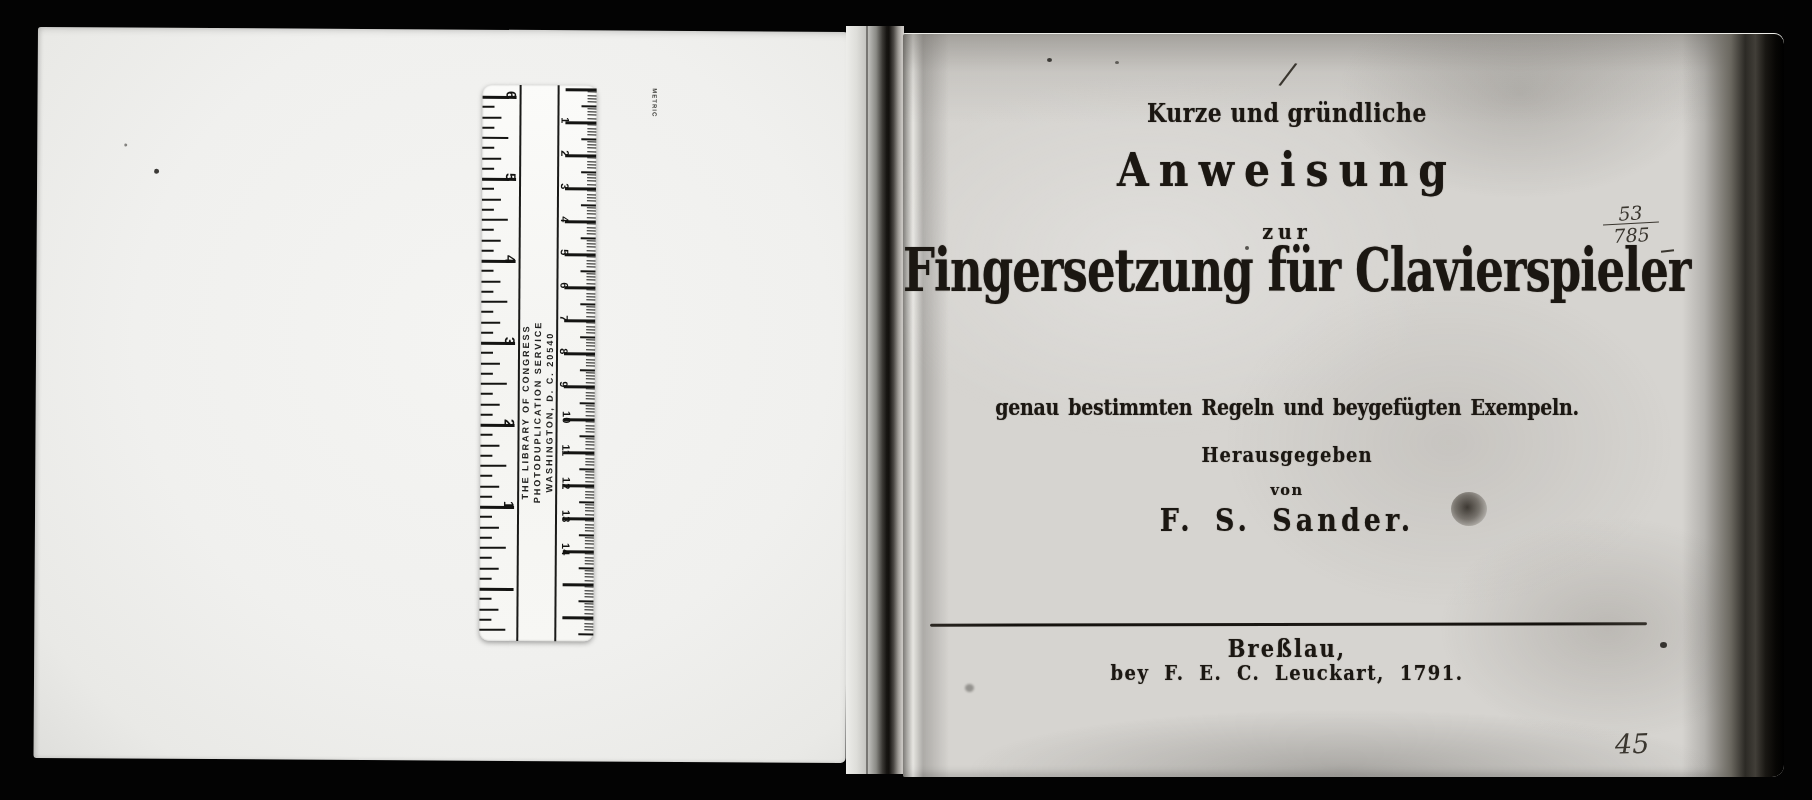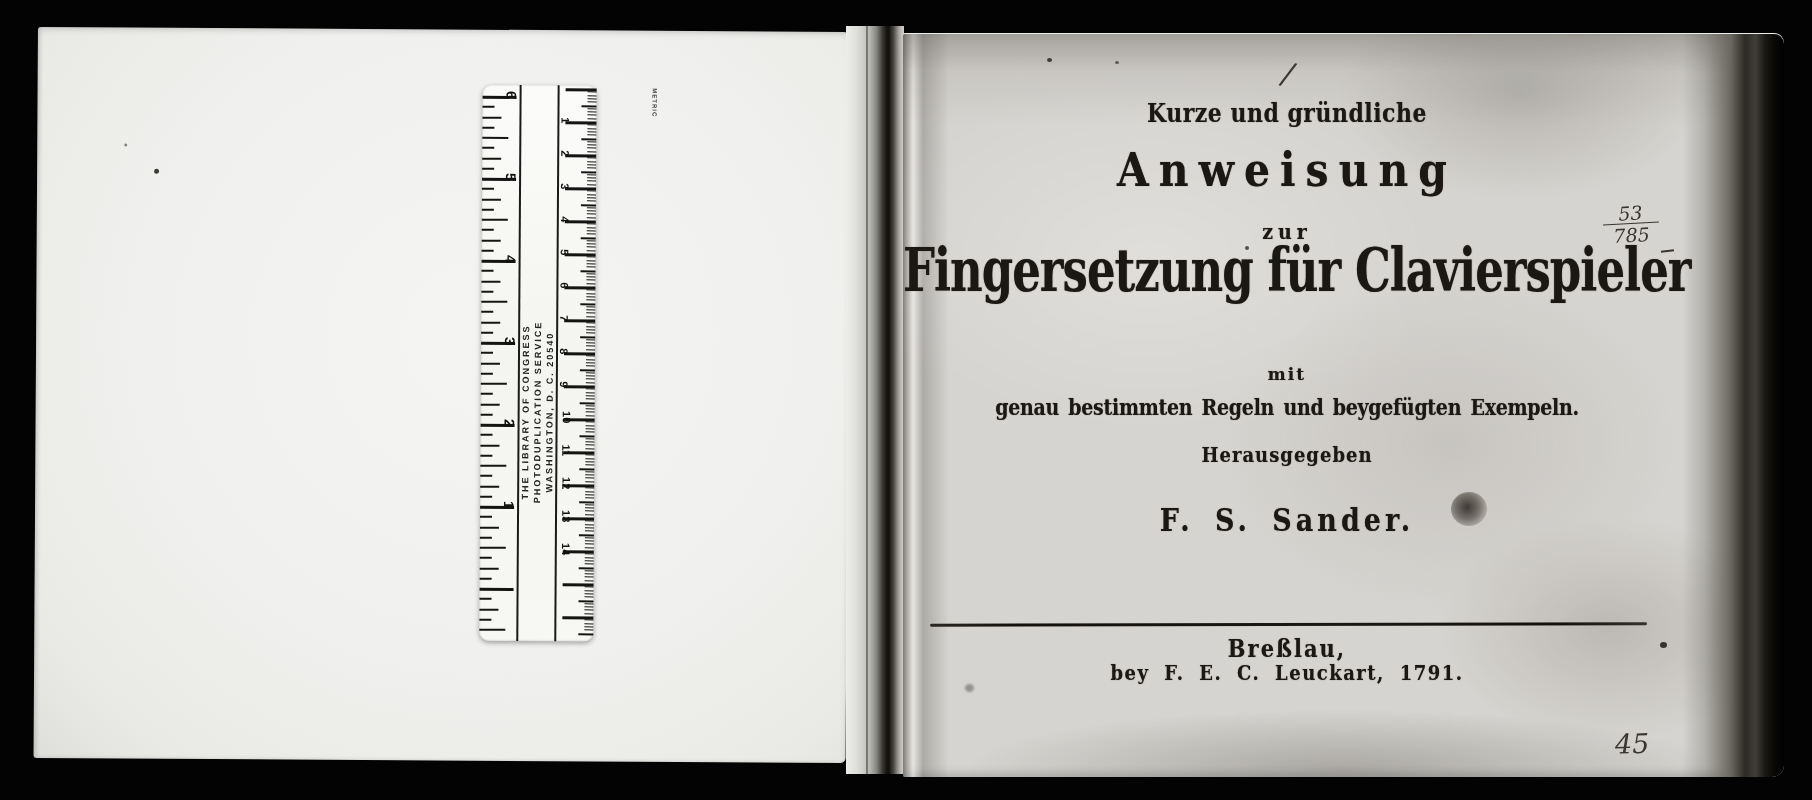--- a/index.html
+++ b/index.html
@@ -369,23 +369,23 @@
     <div class="tl l-anweisung">Anweisung</div>
     <div class="tl l-zur">zur</div>
 
     <div class="hand hw-frac">
       <span class="num">53</span>
       <span class="den">785</span>
     </div>
     <div class="hw-dash"></div>
 
     <div class="tl l-title">Fingersetzung für Clavierspieler</div>
-    <div class="tl l-mit">mit</div>
     <div class="tl l-subtitle">genau bestimmten Regeln und beygefügten Exempeln.</div>
     <div class="tl l-herausg">Herausgegeben</div>
+    <div class="tl l-von">von</div>
     <div class="tl l-author">F. S. Sander.</div>
 
     <div class="ink-blot"></div>
 
     <div class="imprint-rule"></div>
 
     <div class="tl l-place">Breßlau,</div>
     <div class="tl l-publisher">bey F. E. C. Leuckart, 1791.</div>
 
     <span class="hand hw-45">45</span>

